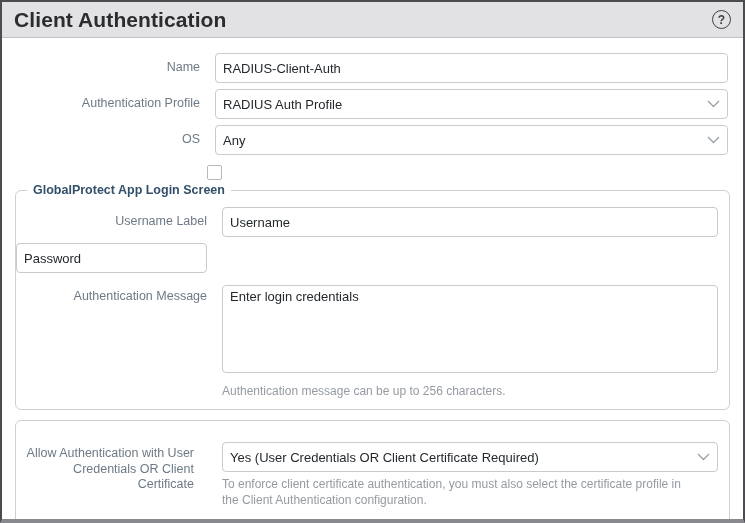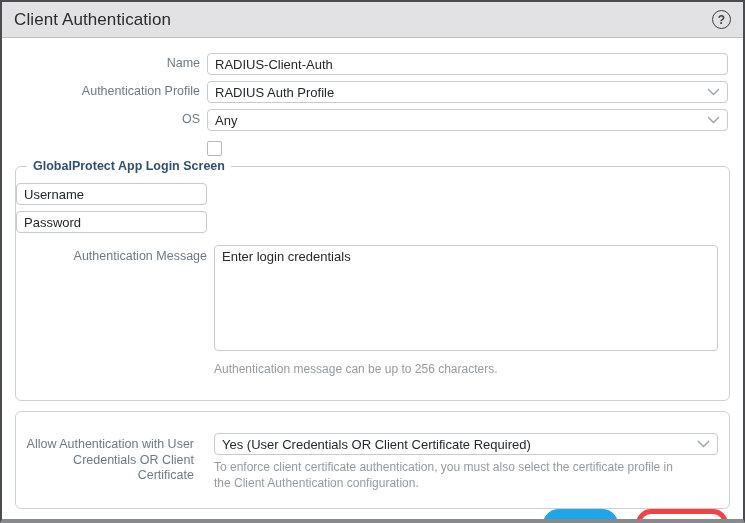--- a/index.html
+++ b/index.html
@@ -18,50 +18,50 @@
   }
   
   .titlebar {
     height: 36px; flex: 0 0 36px;
     background: #e2e2e5;
     border-bottom: 1px solid #c2c2c6;
     display: flex; align-items: center;
     padding: 0 12px;
   }
   .title {
-    font-size: 17px; color: #2b2c2e; font-weight: 400;
+    font-size: 21px; color: #2b2c2e; font-weight: 700;
     letter-spacing: 0.1px;
   }
   .help-btn {
     margin-left: auto;
     width: 19px; height: 19px; border-radius: 50%;
     border: 1.6px solid #3d3f41;
     color: #3d3f41;
     font-size: 12px; font-weight: bold;
     display: flex; align-items: center; justify-content: center;
     cursor: pointer; background: transparent;
   }
   
   .content { flex: 1; padding-top: 15px; position: relative; }
   .row {
     display: grid;
     grid-template-columns: 198px 1fr;
-    column-gap: 7px;
+    column-gap: 15px;
     padding-right: 15px;
     margin-bottom: 6px;
     align-items: center;
   }
   .lbl {
     text-align: right;
     font-size: 12.5px;
     color: #6d7a85;
     line-height: 1.25;
   }
   .ctl-text, .ctl-select {
-    height: 22px; width: 100%;
+    height: 30px; width: 100%;
     border: 1px solid #c7cbcf;
     border-radius: 4px;
     background: #fff;
     font-family: "Liberation Sans", sans-serif;
     font-size: 13px; color: #24292d;
     padding: 0 7px;
     outline: none;
   }
   .ctl-select {
     display: flex; align-items: center;
@@ -99,37 +99,37 @@
     background: #ffffff;
     padding: 0 6px;
     font-size: 12.5px; font-weight: bold;
     color: #33506b;
   }
   .groupbox .row {
     grid-template-columns: 191px 1fr;
     padding-right: 0;
   }
   .ctl-textarea {
-    width: 100%; height: 106px;
+    width: 100%; height: 88px;
     border: 1px solid #c7cbcf;
     border-radius: 4px;
     resize: none;
     font-family: "Liberation Sans", sans-serif;
     font-size: 13px; color: #24292d;
     padding: 3px 7px;
     outline: none;
   }
   .row.top-align { align-items: start; margin-top: 12px; }
   .row.top-align .lbl { margin-top: 4px; }
   .hint {
     font-size: 12px; color: #959ba1;
     line-height: 1.35;
     margin-top: 4px;
   }
-  .hint-row { margin-bottom: 13px; }
+  .hint-row { margin-bottom: 0; }
   .certbox { margin-top: 10px; padding: 9px 11px 10px 0; }
   .cert-label-wrap { display: flex; justify-content: flex-start; }
   .cert-label-wrap .lbl { max-width: 178px; }
   
   .footer {
     flex: 0 0 auto;
     display: flex; justify-content: flex-end; align-items: center;
     gap: 18px;
     padding: 0 15px 8px 0;
   }
@@ -192,20 +192,21 @@
     </div>
 
     <div class="check-row">
       <div class="checkbox"></div>
     </div>
 
     <div class="groupbox">
       <div class="legend">GlobalProtect App Login Screen</div>
 
       <div class="row">
+        <div class="lbl">Username Label</div>
         <input class="ctl-text" type="text" value="Username" style="">
       </div>
 
       <div class="row">
         <input class="ctl-text" type="text" value="Password" style="">
       </div>
 
       <div class="row top-align">
         <div class="lbl">Authentication Message</div>
         <textarea class="ctl-textarea" style="">Enter login credentials</textarea>

